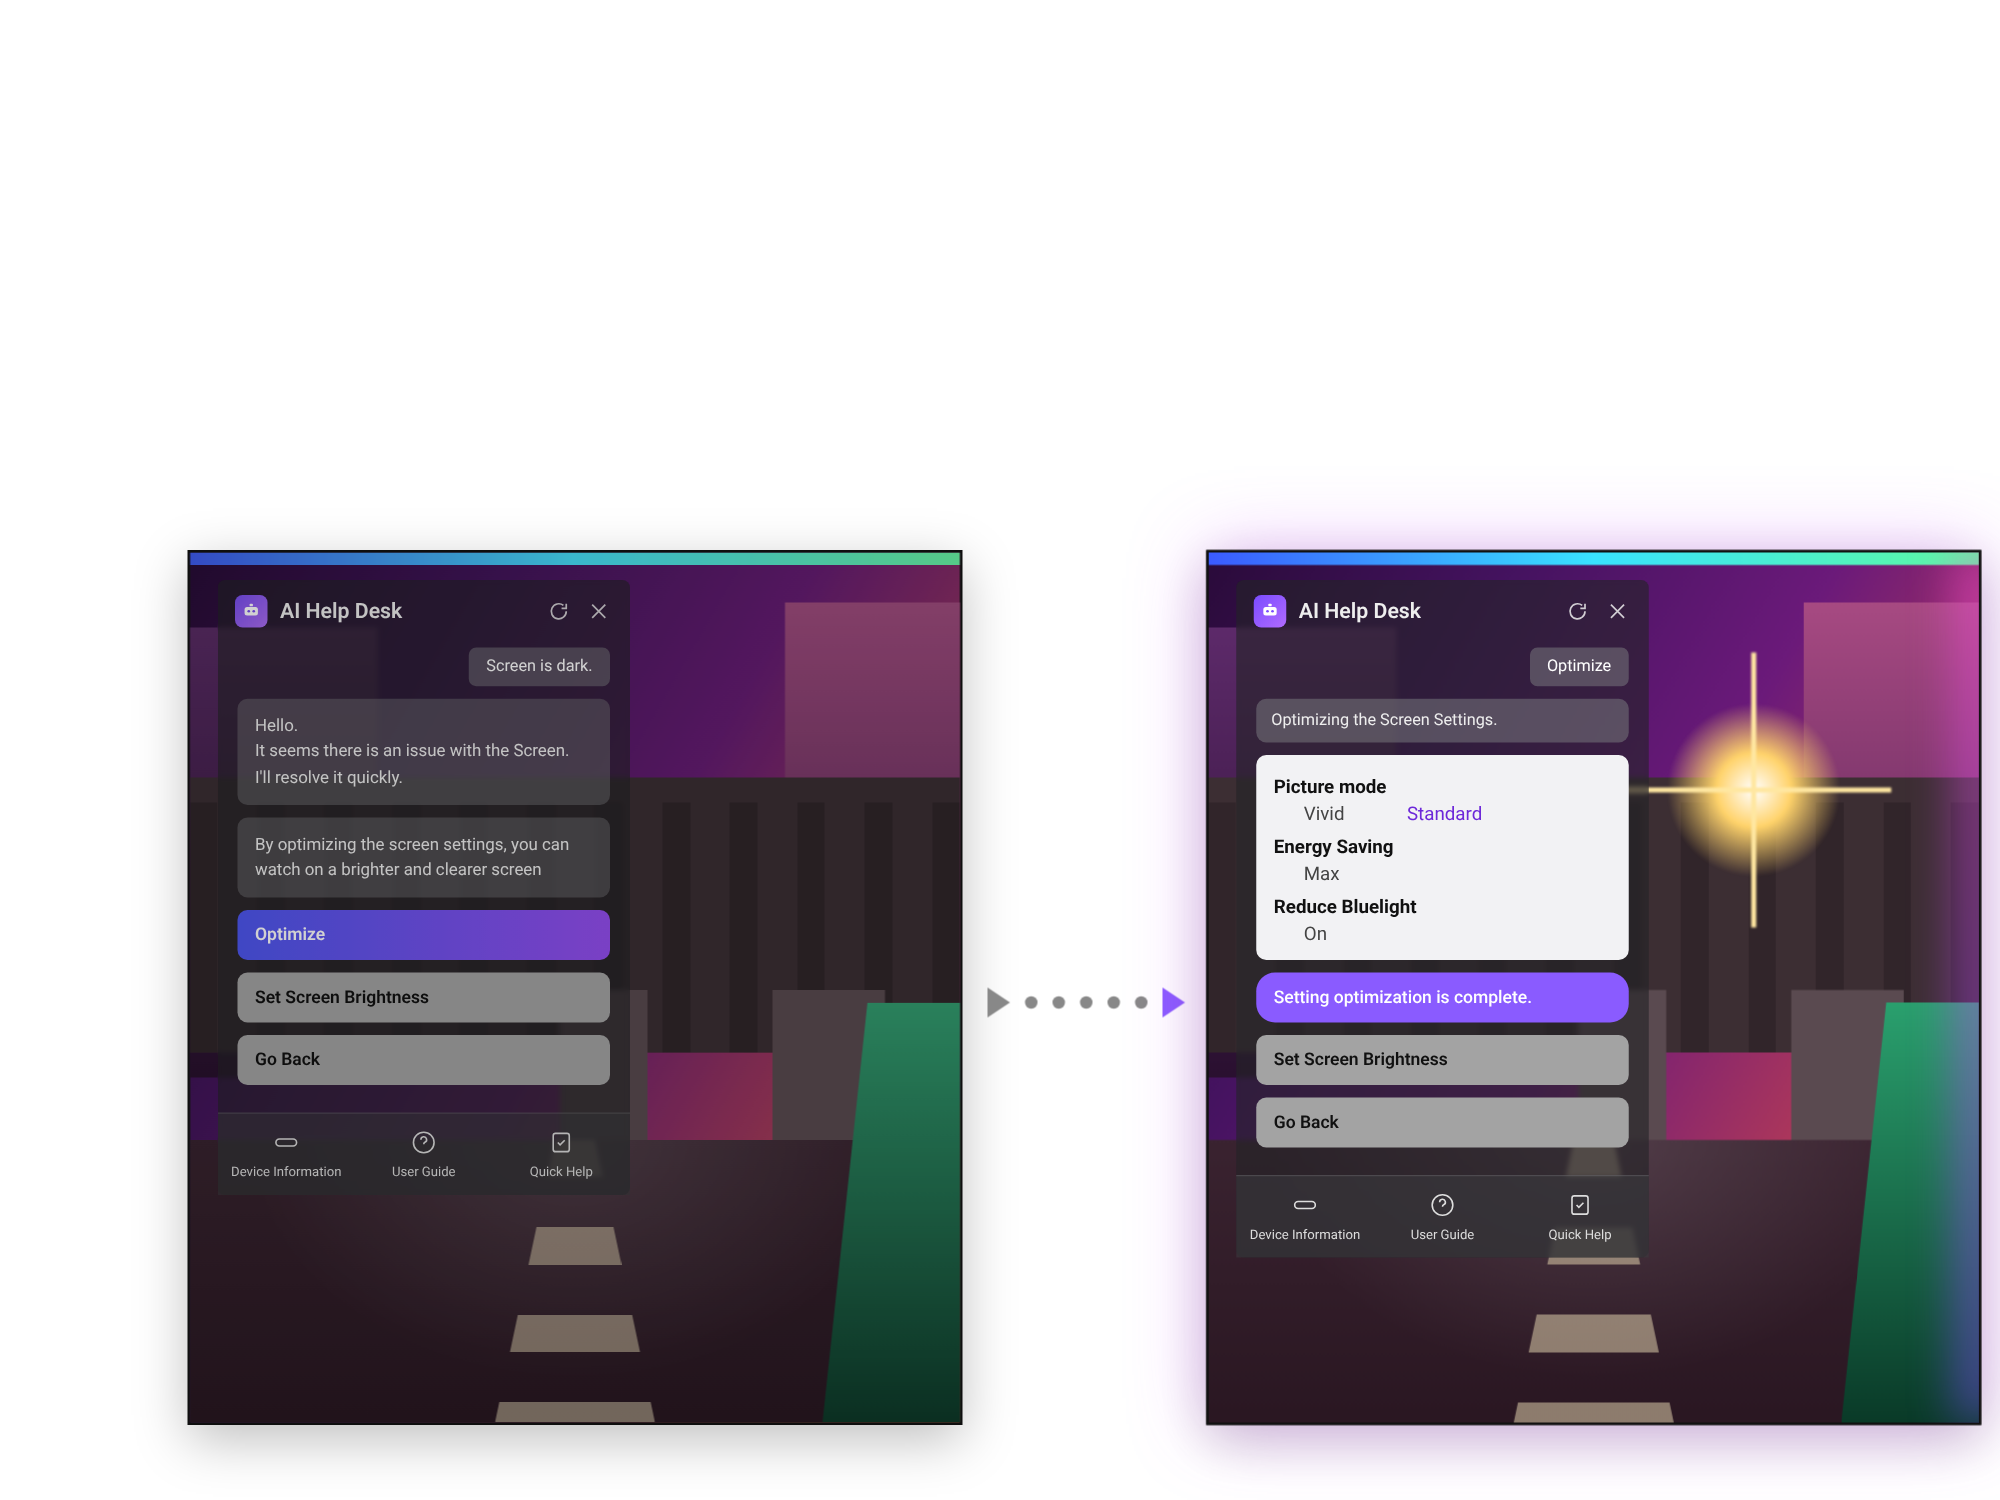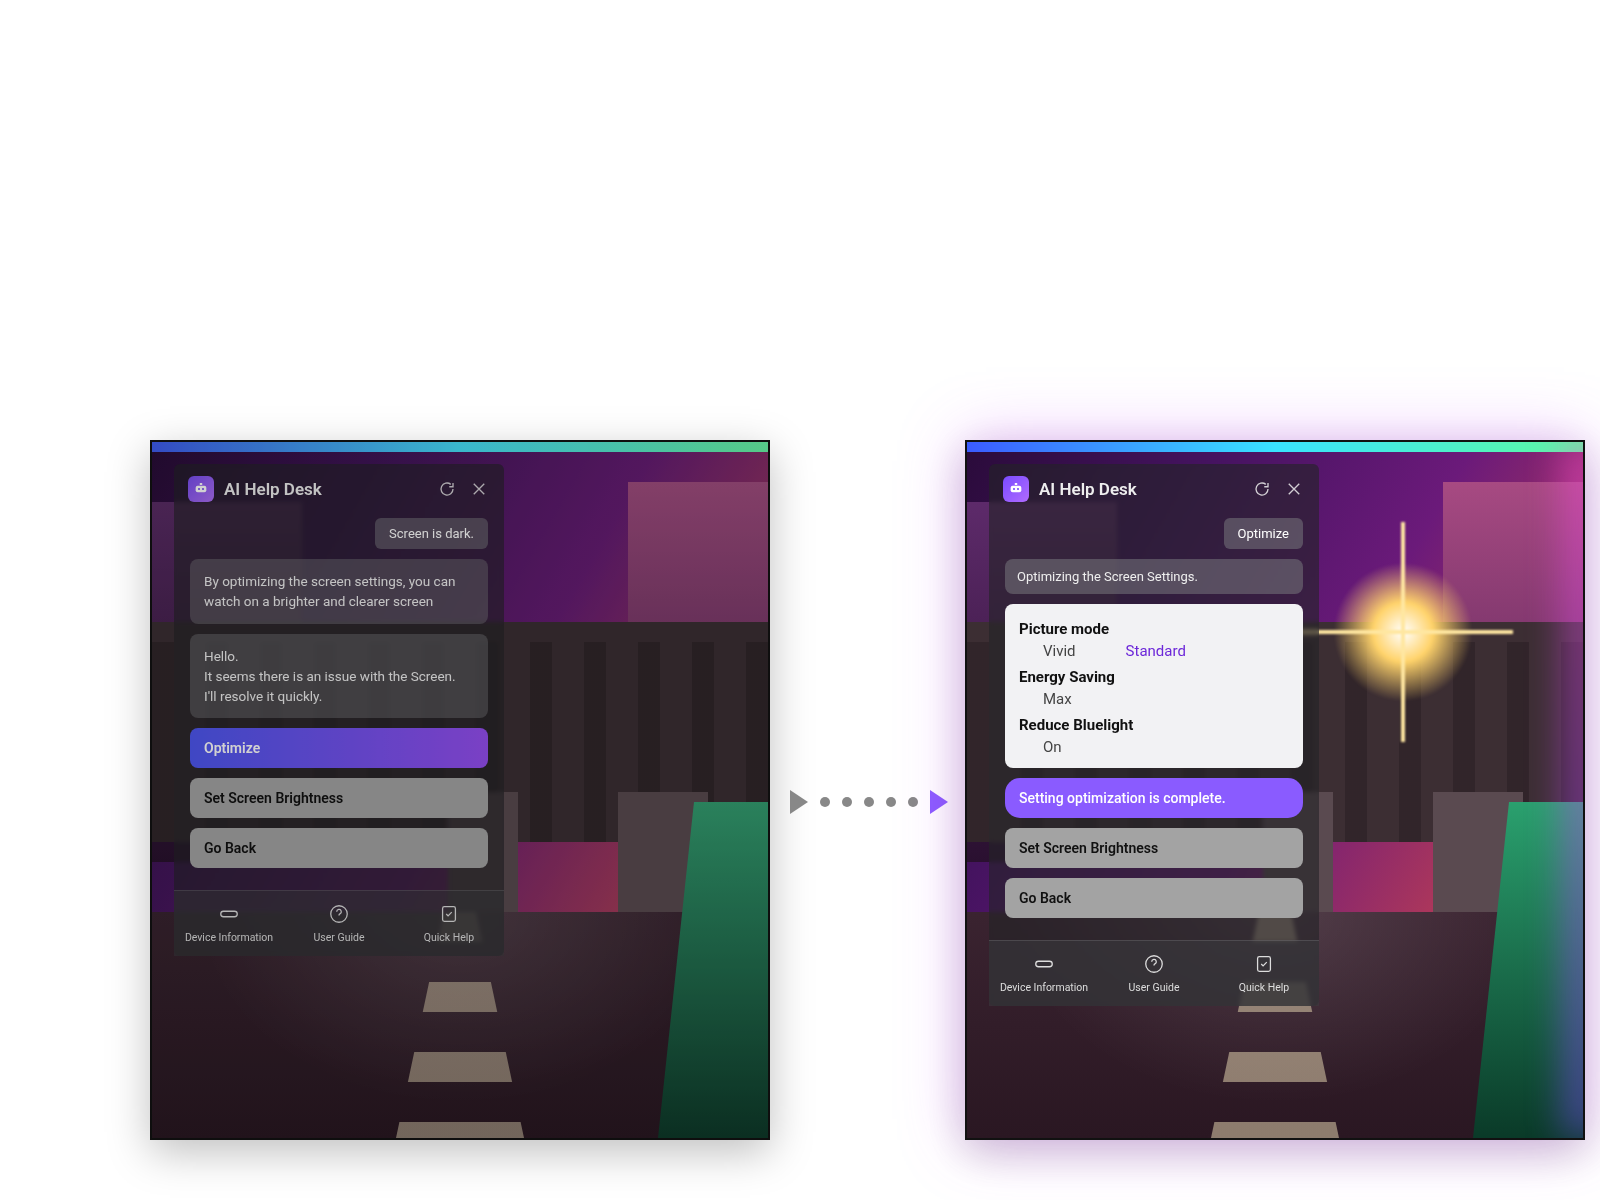--- a/index.html
+++ b/index.html
@@ -153,24 +153,24 @@
             </svg>
         </div>
         <div class="hicon">
           <svg viewBox="0 0 24 24">
               <path d="M5 5l14 14M19 5L5 19"></path>
             </svg>
         </div>
       </div>
       <div class="body">
         <div class="chip-user">Screen is dark.</div>
-        <div class="bubble">By optimizing the screen settings, you can watch on a brighter and clearer screen</div>
         <div class="bubble" style="white-space:pre-line;">Hello.
 It seems there is an issue with the Screen.
 I'll resolve it quickly.</div>
+        <div class="bubble">By optimizing the screen settings, you can watch on a brighter and clearer screen</div>
         <div class="btn btn-primary">Optimize</div>
         <div class="btn btn-white">Set Screen Brightness</div>
         <div class="btn btn-white">Go Back</div>
       </div>
       <div class="toolbar">
         <div class="tool">
           <svg viewBox="0 0 24 24">
               <rect x="3" y="9" width="18" height="6" rx="3"></rect>
             </svg>
           <span>Device Information</span>

